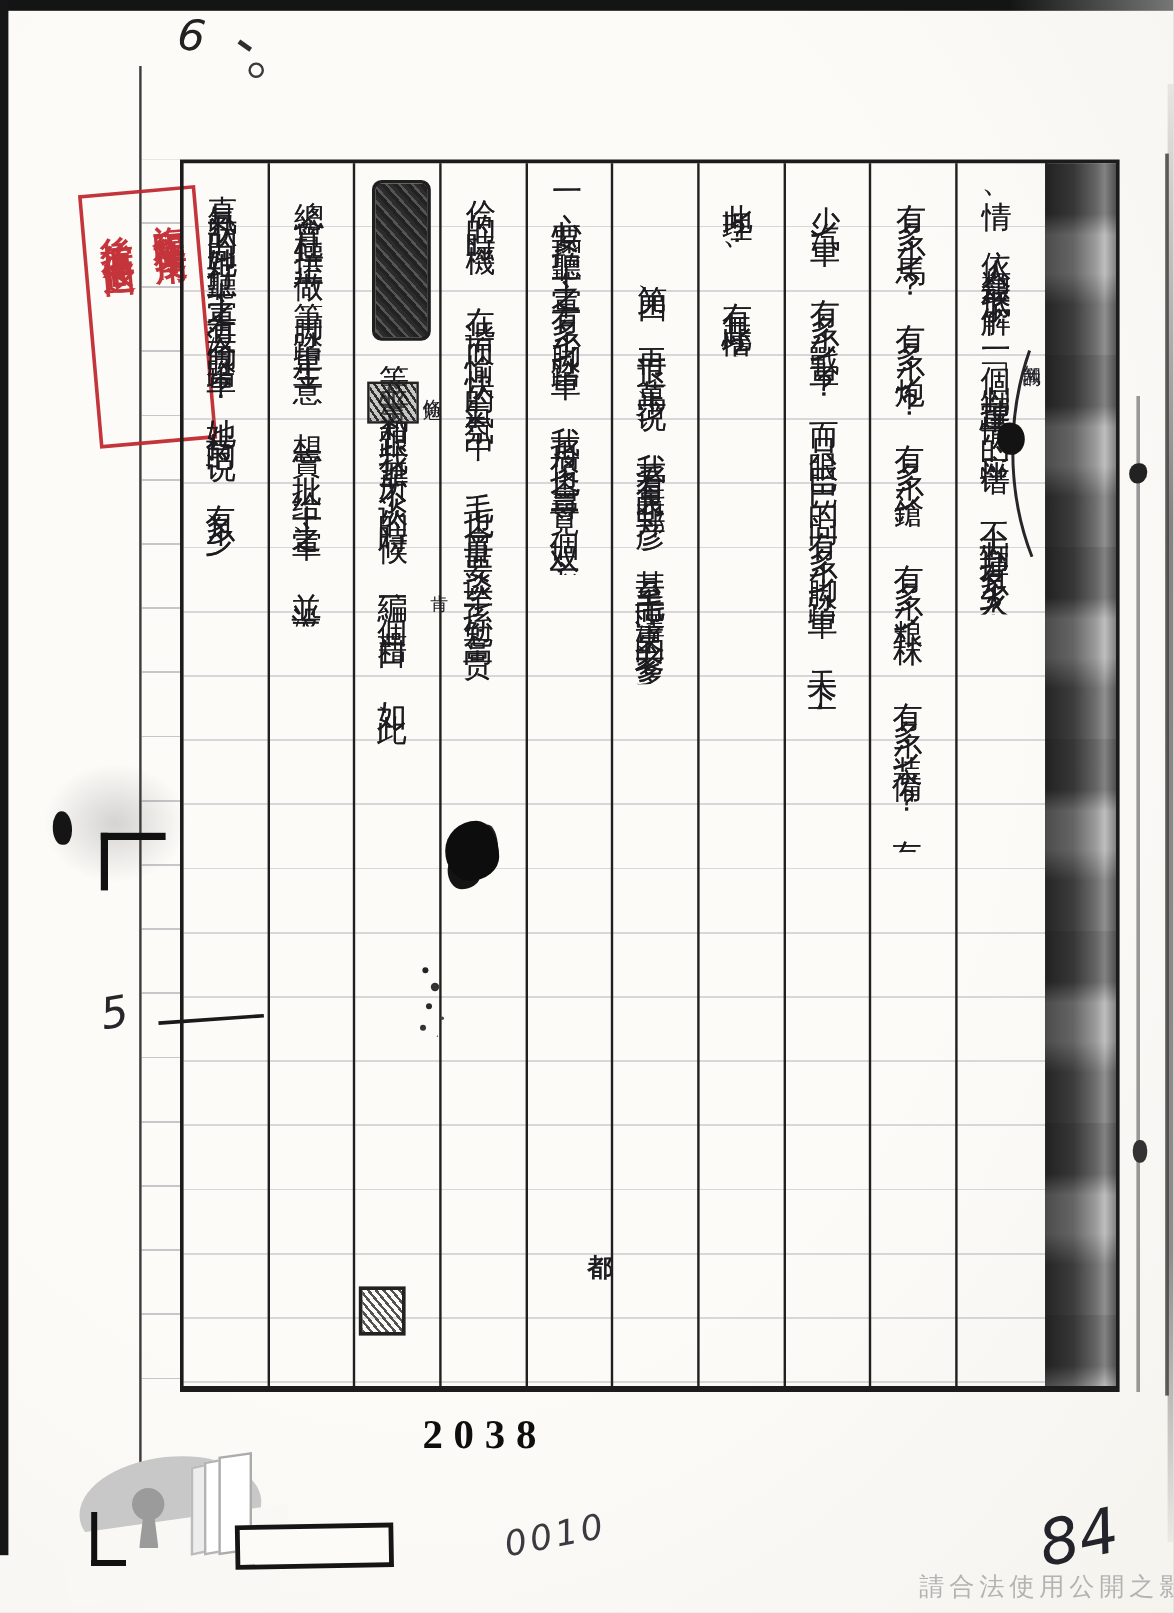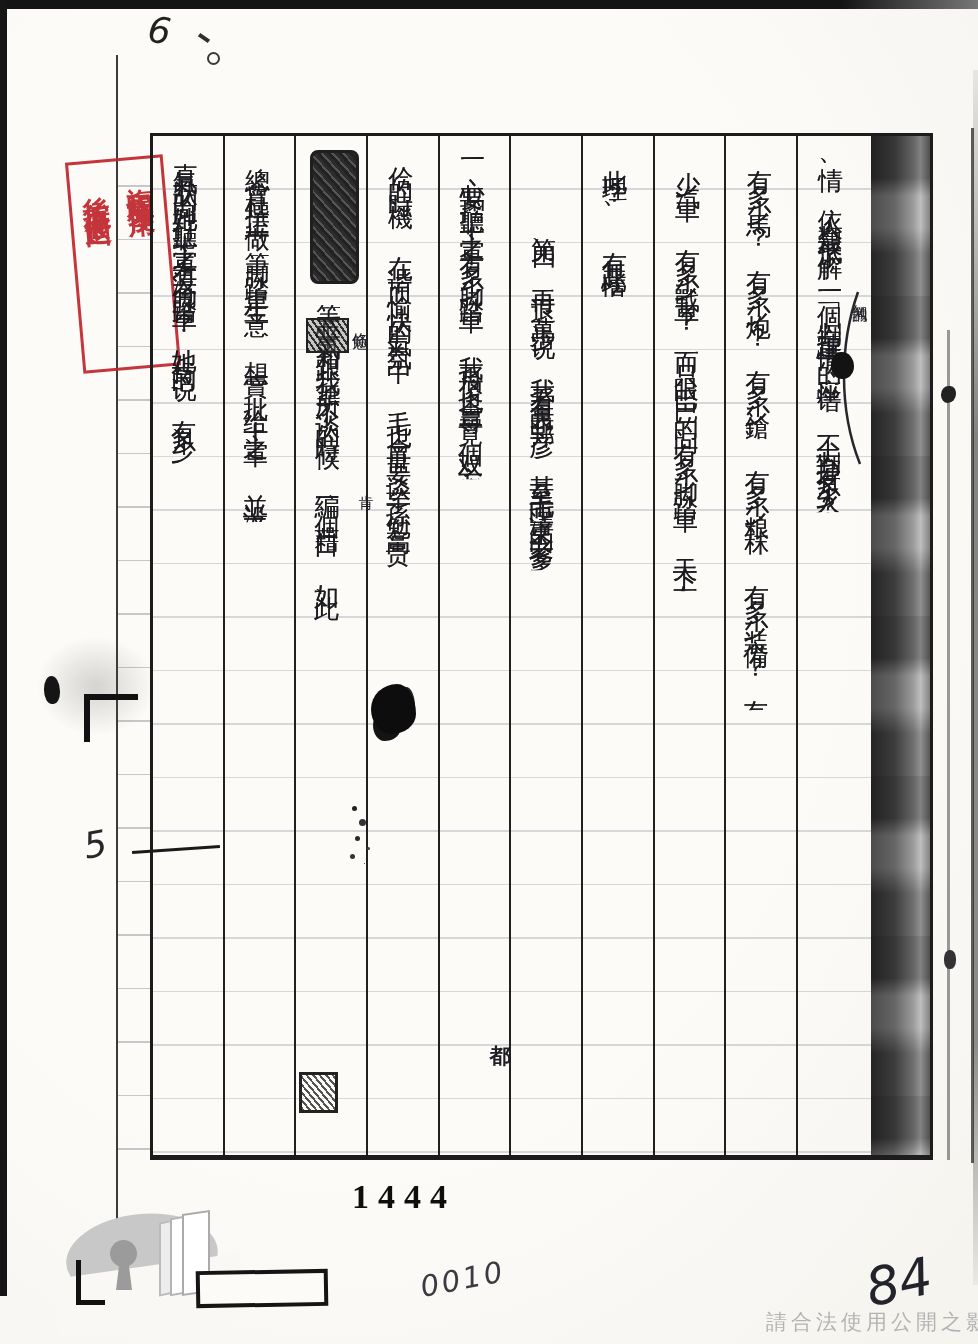--- a/index.html
+++ b/index.html
@@ -146,21 +146,21 @@
   <div class="ann" style="left:349px;top:320px;font-size:16px;letter-spacing:2px">條勉</div>
   <div class="ann" style="left:356px;top:483px;font-size:15px">肯</div>
   <div class="ann" style="left:486px;top:1028px;font-size:21px;font-weight:bold">都</div>
 
   <div class="scribble-big"></div>
   <div class="scribble-mid"></div>
   <div class="scribble-bot"></div>
   <div class="blot"></div>
   <div class="speckles"></div>
 
-  <div class="pageno">1444</div>
+  <div class="pageno">2038</div>
 
   <div class="logo">
     <div class="logo-arc"></div>
     <div class="logo-cut"></div>
     <div class="page3"></div>
     <div class="page2"></div>
     <div class="page1"></div>
     <div class="khead"></div>
     <div class="kstem"></div>
   </div>

